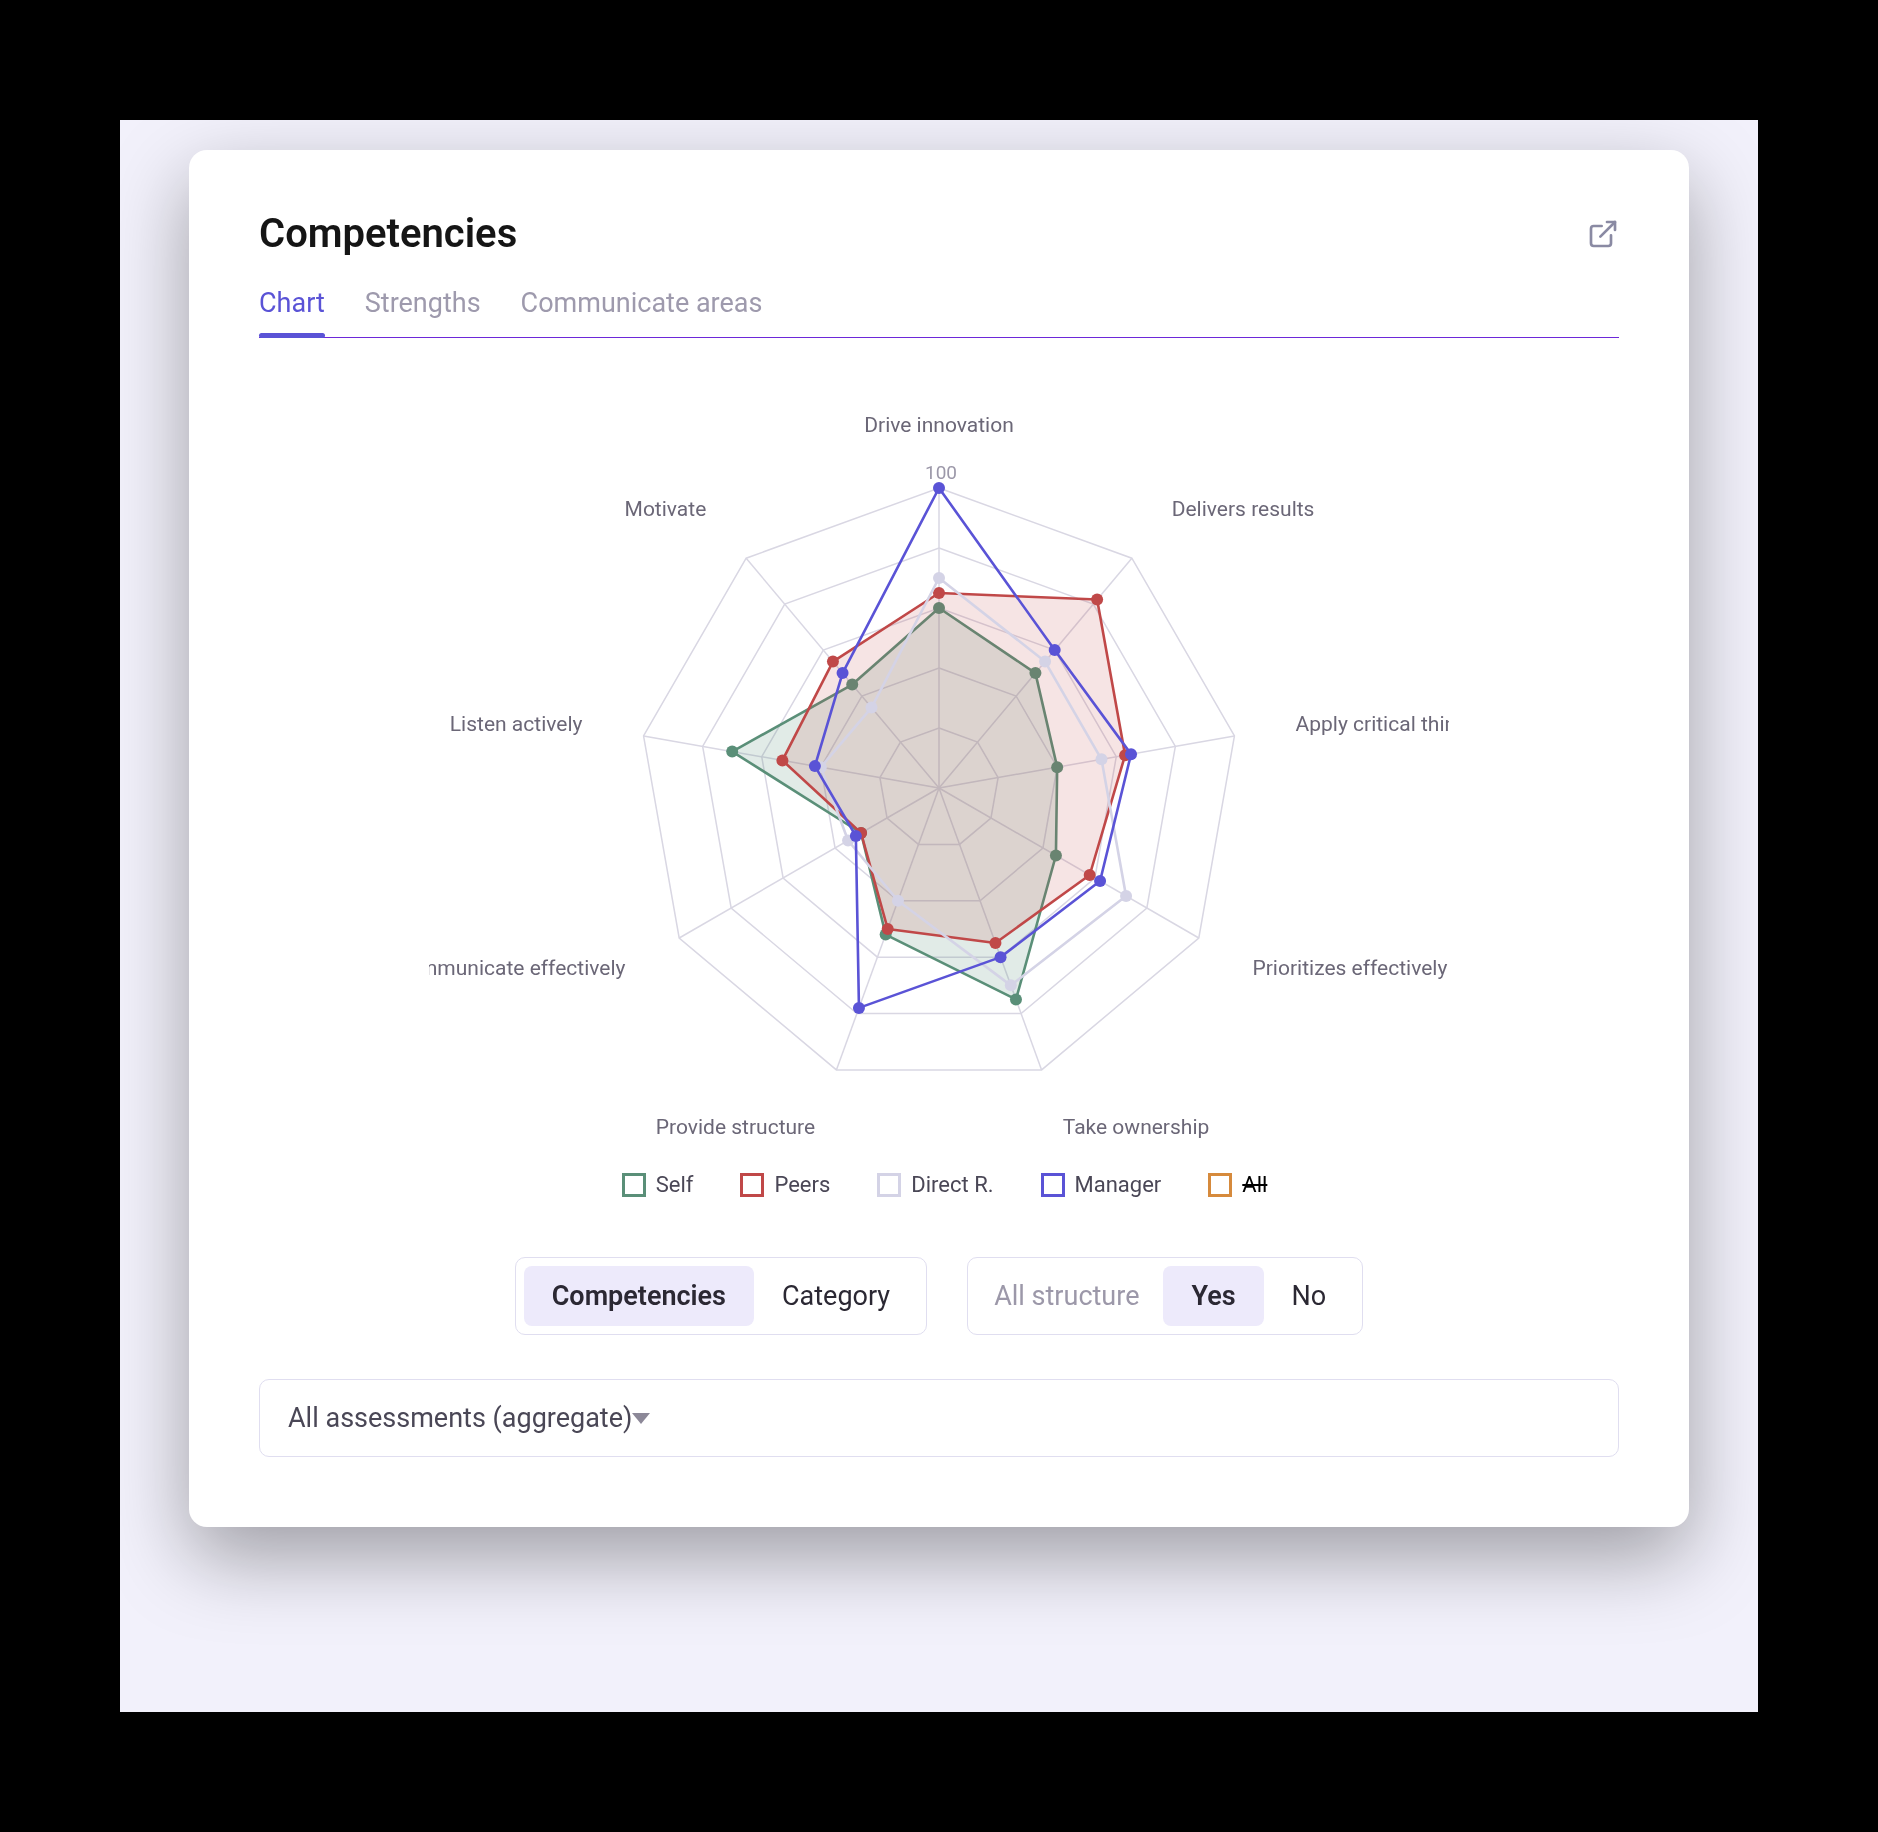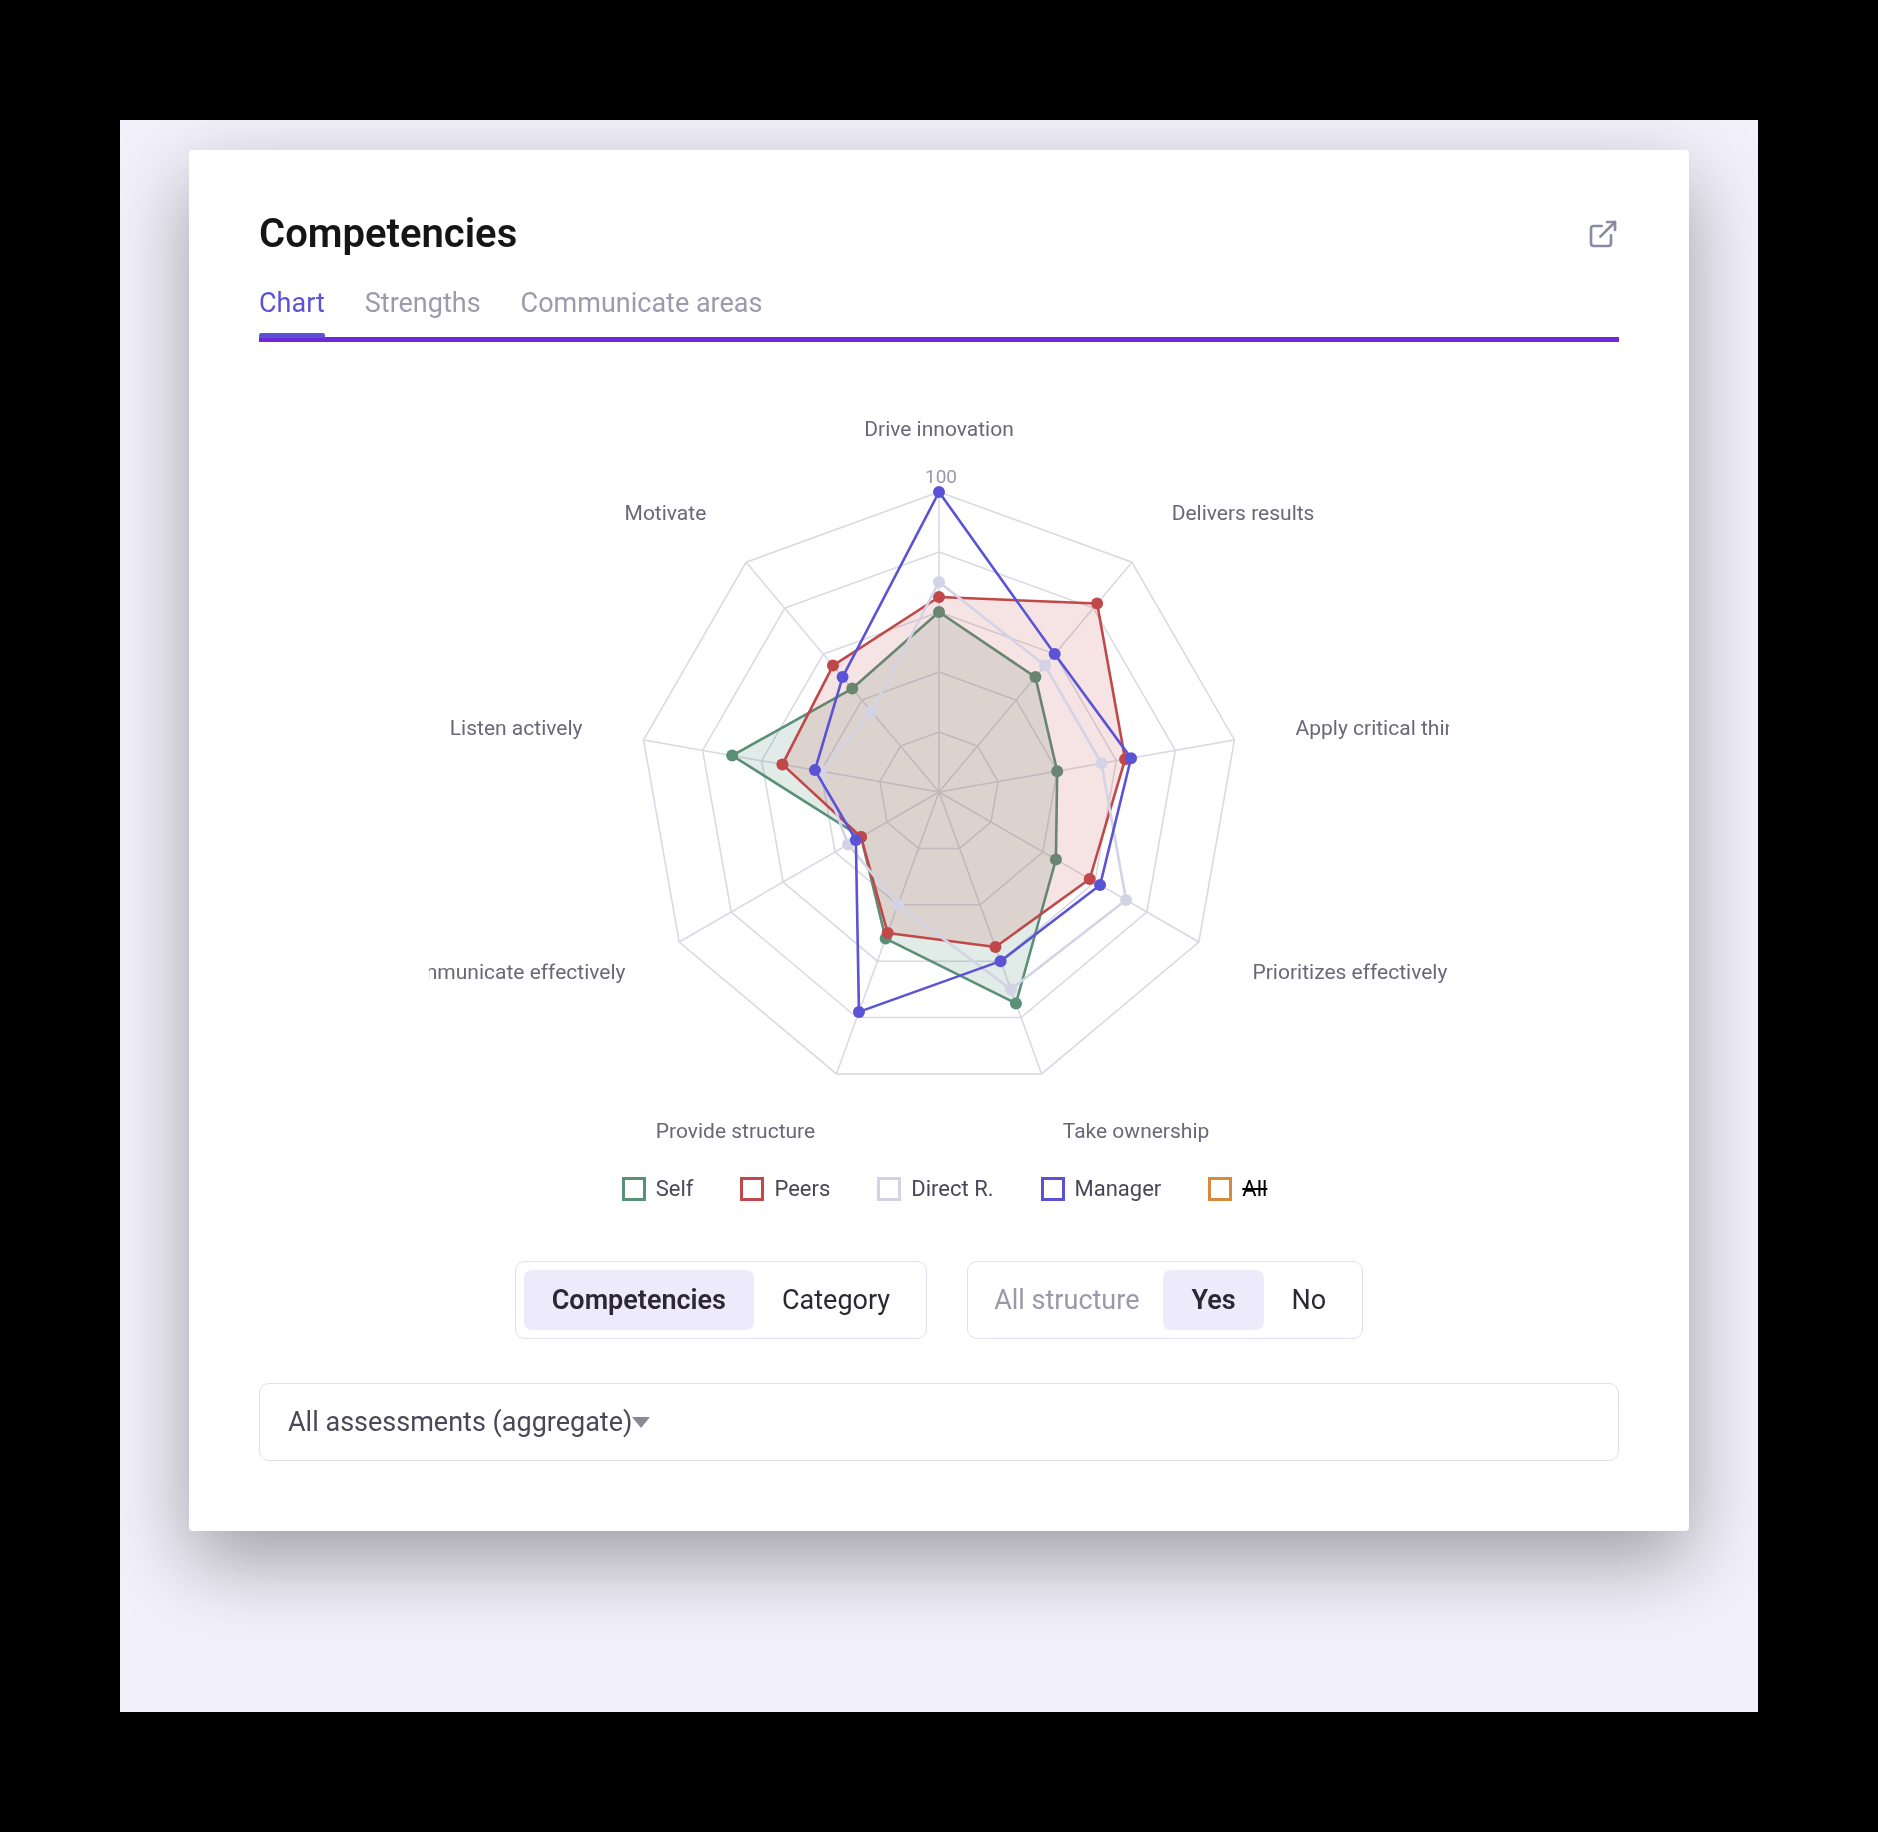--- a/index.html
+++ b/index.html
@@ -21,21 +21,21 @@
   height: 100%;
   display: flex;
   align-items: flex-start;
   justify-content: center;
   box-sizing: border-box;
   padding: 30px;
 }
 .card {
   background: #fff;
   width: 1500px;
-  border-radius: 4px;
+  border-radius: 18px;
   box-shadow: 0 30px 80px rgba(0,0,0,0.35);
   padding: 60px 70px 70px 70px;
   box-sizing: border-box;
 }
 .card-header {
   display: flex;
   align-items: center;
   justify-content: space-between;
 }
 .title {
@@ -46,21 +46,21 @@
 .ext-icon {
   width: 32px;
   height: 32px;
   color: #8a8aa3;
   cursor: pointer;
 }
 .tabs {
   display: flex;
   gap: 40px;
   margin-top: 30px;
-  border-bottom: 5px solid #6d28d9;
+  border-bottom: 1px solid #6d28d9;
 }
 .tab {
   font-size: 27px;
   color: #9e9aad;
   padding-bottom: 18px;
   cursor: pointer;
   position: relative;
 }
 .tab.active {
   color: #5a53d6;

